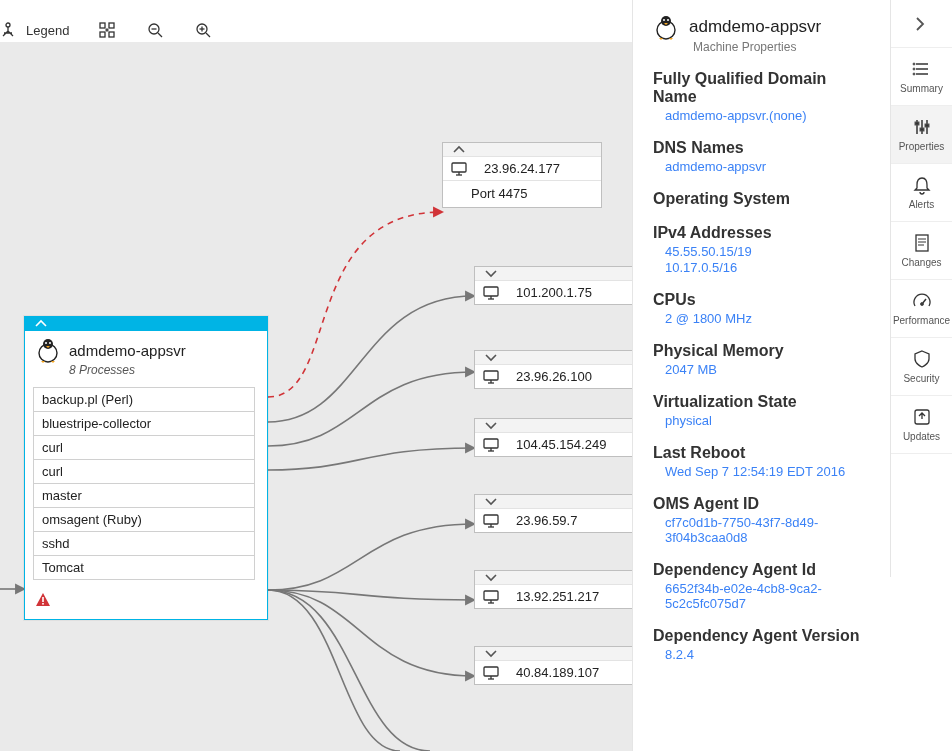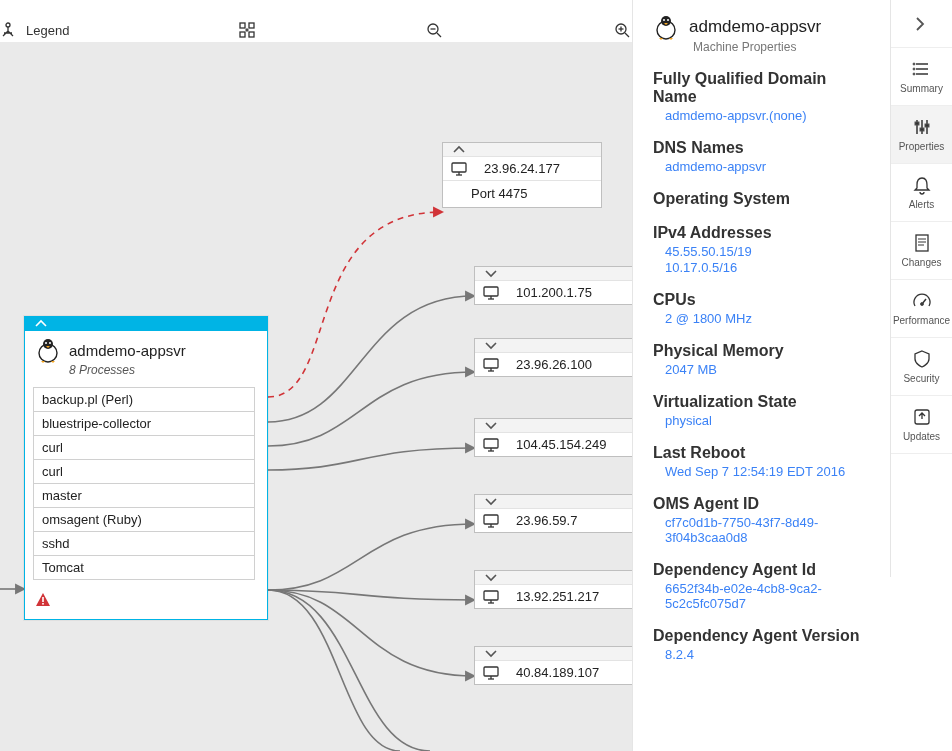--- a/index.html
+++ b/index.html
@@ -2,21 +2,21 @@
 <html><head>
 <meta charset="utf-8">
 <style>
   * { box-sizing: border-box; margin: 0; padding: 0; font-family: "Segoe UI", Arial, sans-serif; }
   html, body { width: 952px; height: 751px; overflow: hidden; background: #fff; }
 
   
   .toolbar {
     position: absolute; left: 0; top: 4px; width: 632px; height: 52px;
     background: #fff;
-    display: flex; align-items: center; justify-content: space-between; gap: 28px;
+    display: flex; align-items: center; justify-content: flex-start; gap: 28px;
     font-size: 13px; color: #333;
   }
   .toolbar .legend { display: flex; align-items: center; gap: 8px; cursor: pointer; }
   .toolbar .btn { width: 20px; height: 20px; display: flex; align-items: center; justify-content: center; cursor: pointer; }
   .toolbar svg { stroke: #555; }
 
   
   .canvas {
     position: absolute; left: 0; top: 42px; width: 632px; height: 709px;
     background: #eaeaea;
@@ -294,21 +294,21 @@
             </svg>
           </span>
         </div>
         <div class="nrow">
           <svg class="monitor-icon" viewBox="0 0 16 14">
             <use href="#i-monitor"></use>
           </svg>
           <span>101.200.1.75</span>
         </div>
       </div>
-      <div class="node" style="left: 474px; top: 296px;">
+      <div class="node" style="left: 474px; top: 308px;">
         <div class="nhdr">
           <span class="chev">
             <svg width="12" height="9" stroke="#555">
               <use href="#i-chev-down"></use>
             </svg>
           </span>
         </div>
         <div class="nrow">
           <svg class="monitor-icon" viewBox="0 0 16 14">
             <use href="#i-monitor"></use>

